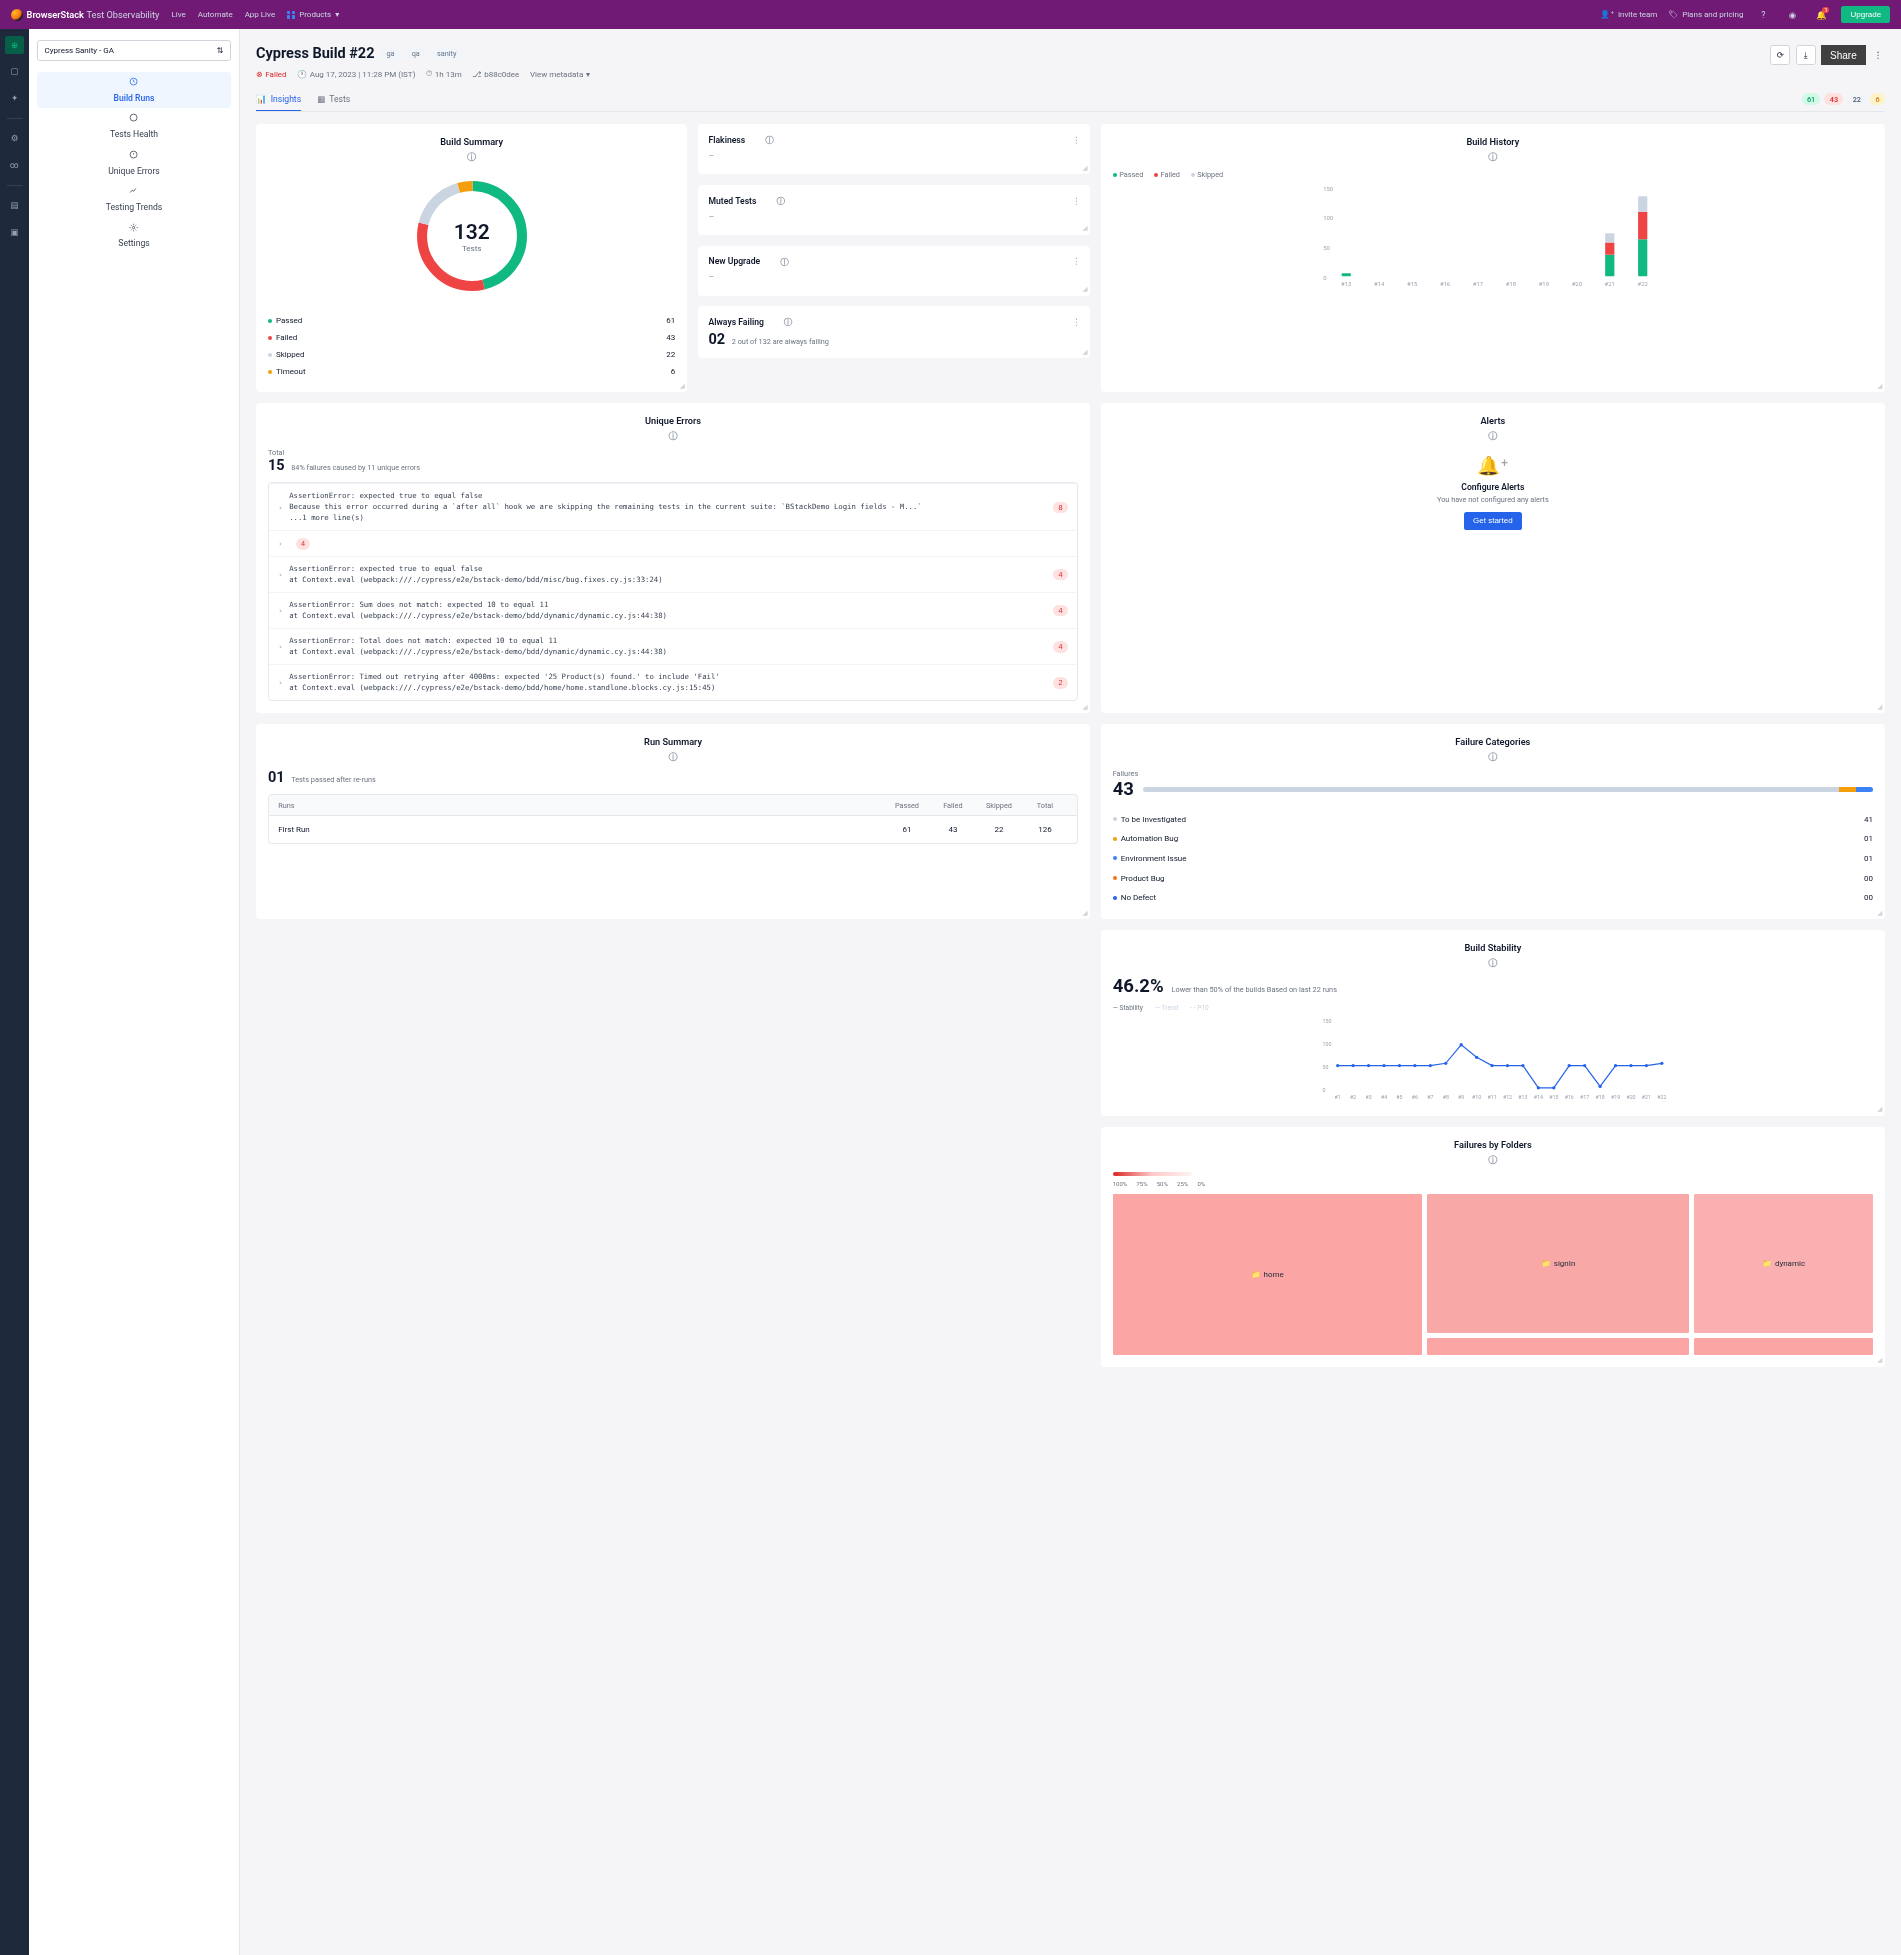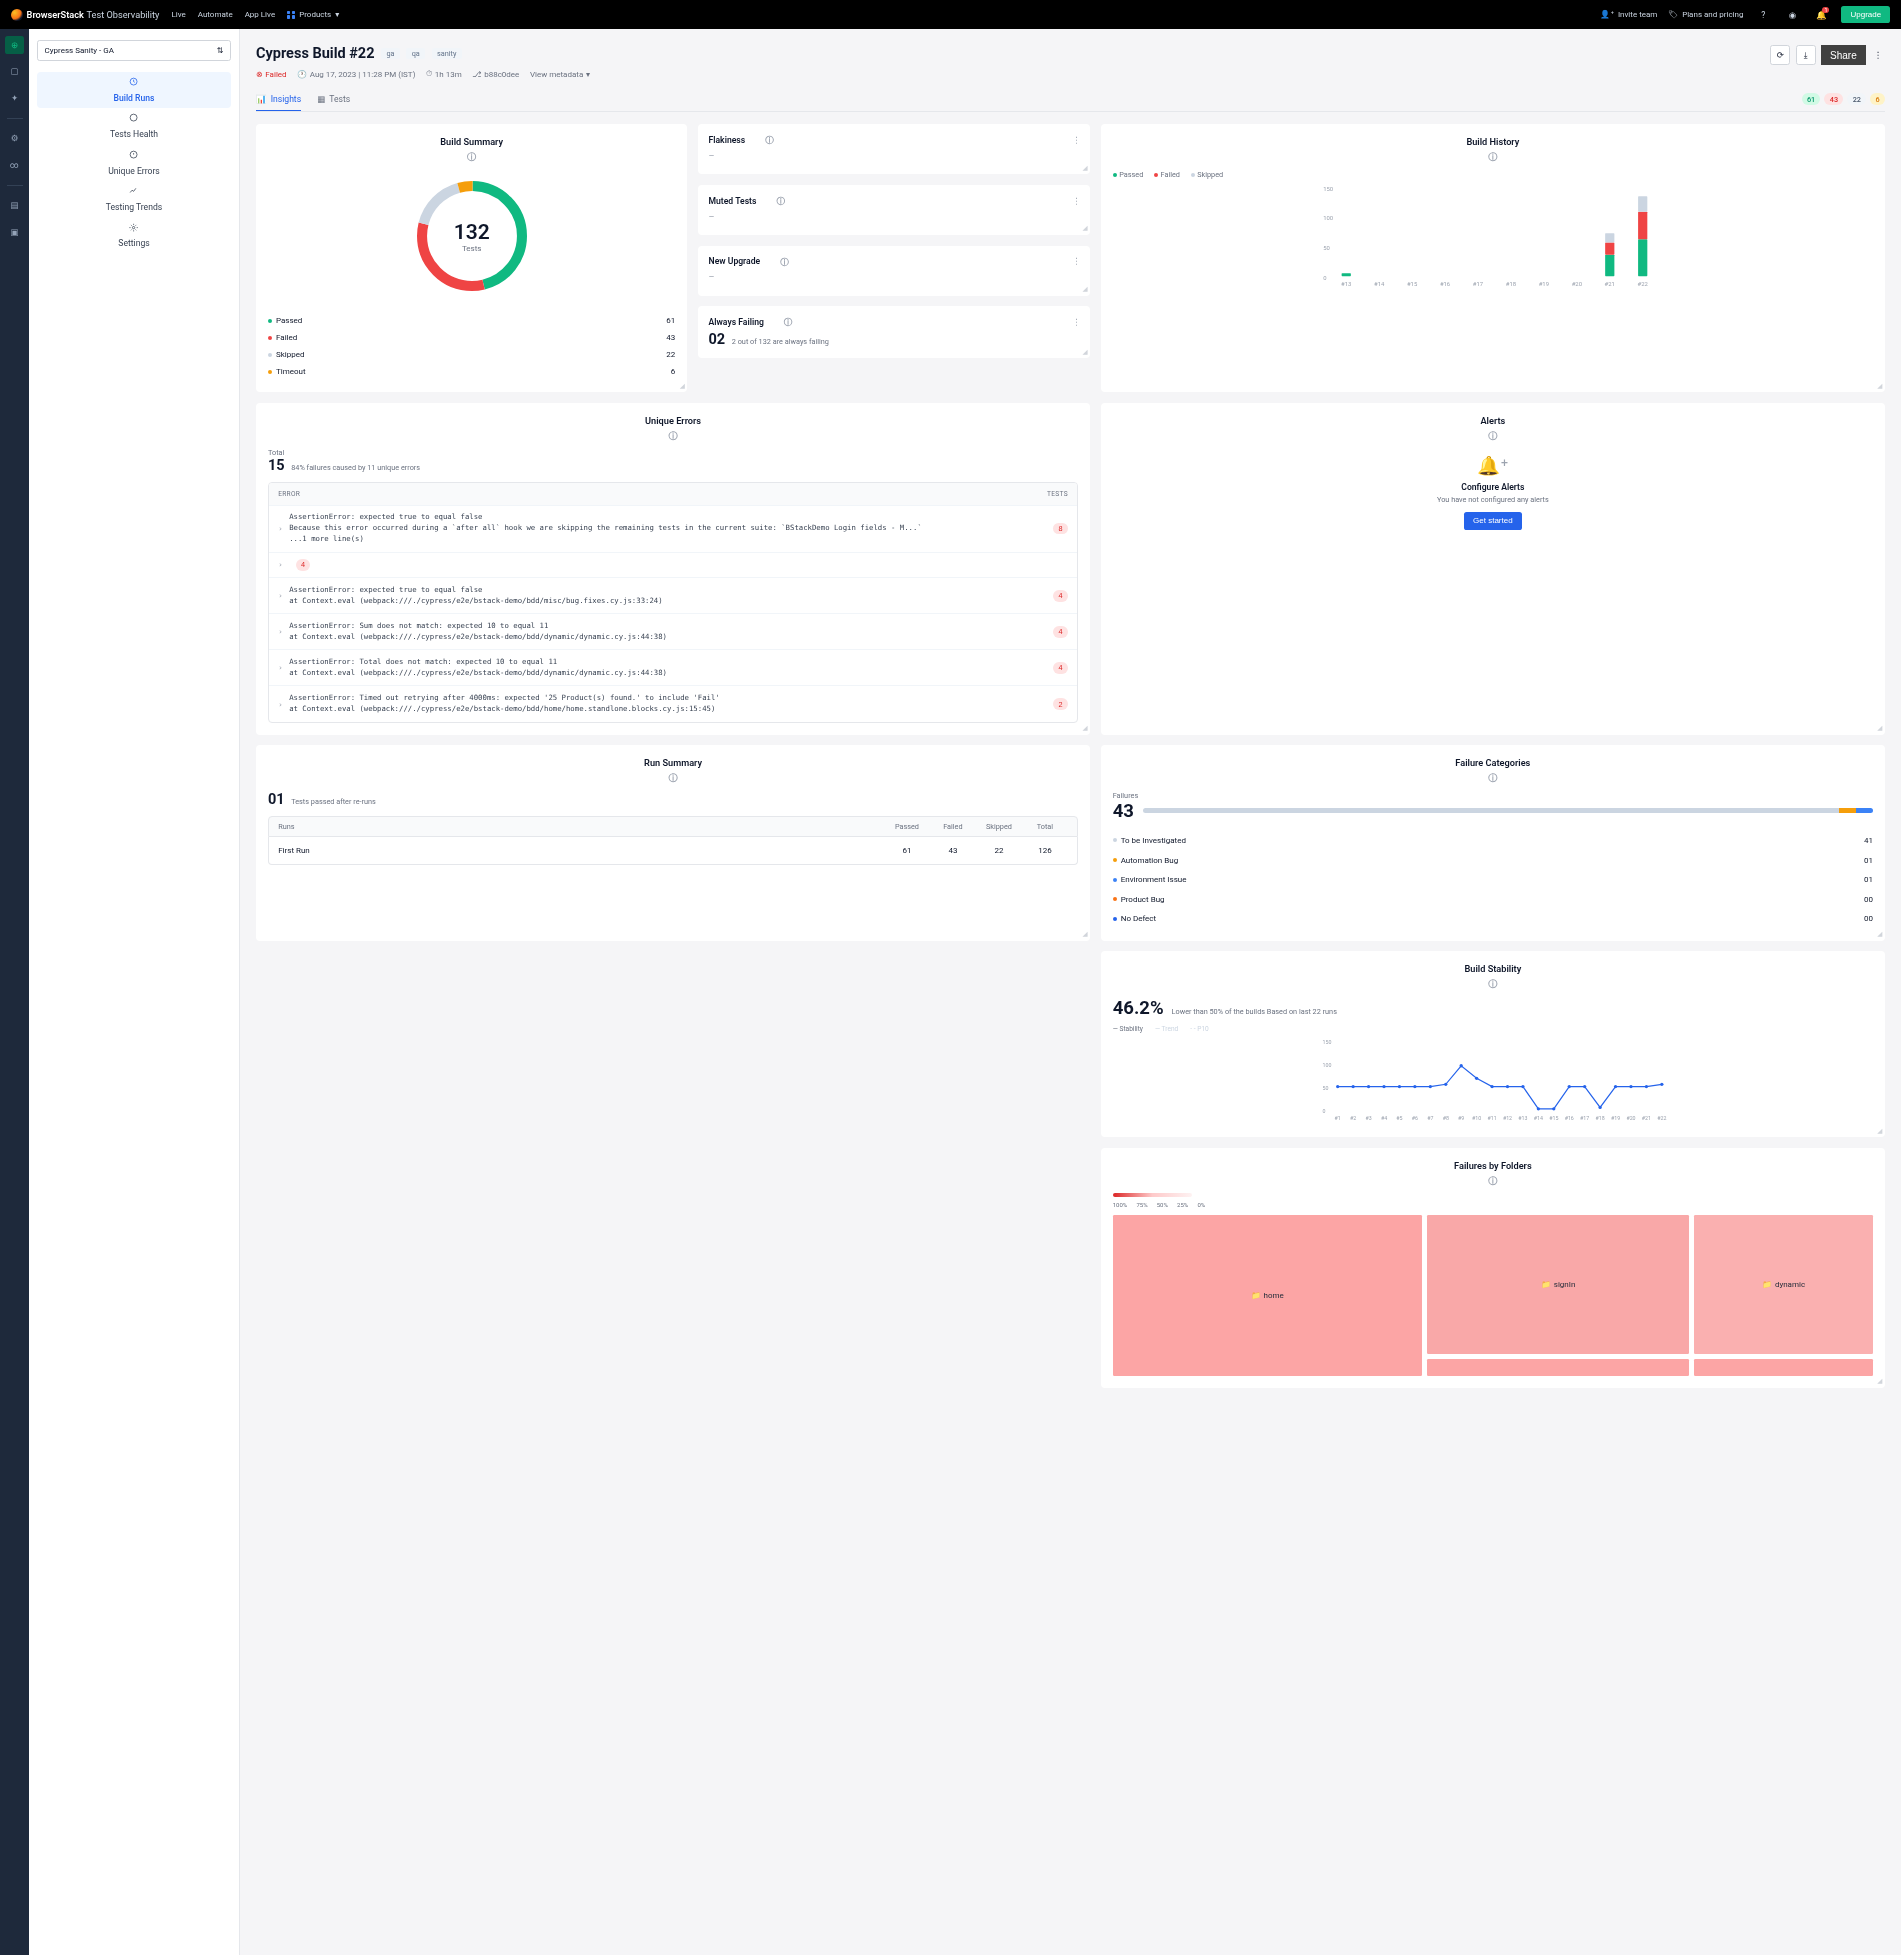--- a/index.html
+++ b/index.html
@@ -1,17 +1,17 @@
 <!DOCTYPE html>
 <html style="font-size:10.6px"><head>
 <meta charset="utf-8">
 <style>
 * { box-sizing: border-box; margin: 0; padding: 0; }
 body { font-family: -apple-system, BlinkMacSystemFont, "Segoe UI", Roboto, sans-serif; background: #f5f5f7; color: #0f172a; font-size: 8.6px; }
-.topbar { background: #000000; color: #fff; height: 29px; display: flex; align-items: center; padding: 0 10.6px; justify-content: space-between; }
+.topbar { background: #701a75; color: #fff; height: 29px; display: flex; align-items: center; padding: 0 10.6px; justify-content: space-between; }
 .topbar-left { display: flex; align-items: center; gap: 12px; }
 .logo { display: flex; align-items: center; gap: 4px; font-weight: 600; font-size: 9.2px; }
 .logo-icon { width: 12px; height: 12px; border-radius: 50%; background: radial-gradient(circle at 30% 30%, #fbbf24, #f97316 50%, #0f172a 70%); }
 .nav-link { color: #cbd5e1; font-size: 8px; text-decoration: none; cursor: pointer; }
 .products-btn { display: flex; align-items: center; gap: 4px; color: #cbd5e1; font-size: 8px; cursor: pointer; }
 .grid-icon { display: inline-grid; grid-template-columns: 1fr 1fr; gap: 1.3px; width: 8px; height: 8px; }
 .grid-icon span { background: #3b82f6; border-radius: 0.7px; }
 .topbar-right { display: flex; align-items: center; gap: 10.6px; }
 .topbar-btn { display: flex; align-items: center; gap: 4px; color: #cbd5e1; font-size: 8px; cursor: pointer; }
 .icon-btn { width: 18.5px; height: 18.5px; display: flex; align-items: center; justify-content: center; color: #cbd5e1; cursor: pointer; position: relative; }
@@ -408,24 +408,20 @@
         <div class="card-title">
             <span>Unique Errors</span>
             <span class="info-icon">ⓘ</span>
           </div>
         <div class="errors-total-label">Total</div>
         <div class="errors-header">
           <span class="errors-total">15</span>
           <span class="errors-sub">84% failures caused by 11 unique errors</span>
         </div>
         <div class="errors-table">
-          <div class="errors-head">
-            <span>ERROR</span>
-            <span>TESTS</span>
-          </div>
           <div id="error-rows">
               <div class="error-row">
                 <span class="chevron">›</span>
                 <div class="error-text">AssertionError: expected true to equal false
 Because this error occurred during a `after all` hook we are skipping the remaining tests in the current suite: `BStackDemo Login fields - M...`
 ...1 more line(s)</div>
                 <span class="error-count">8</span>
               </div>
               <div class="error-row">
                 <span class="chevron">›</span>

